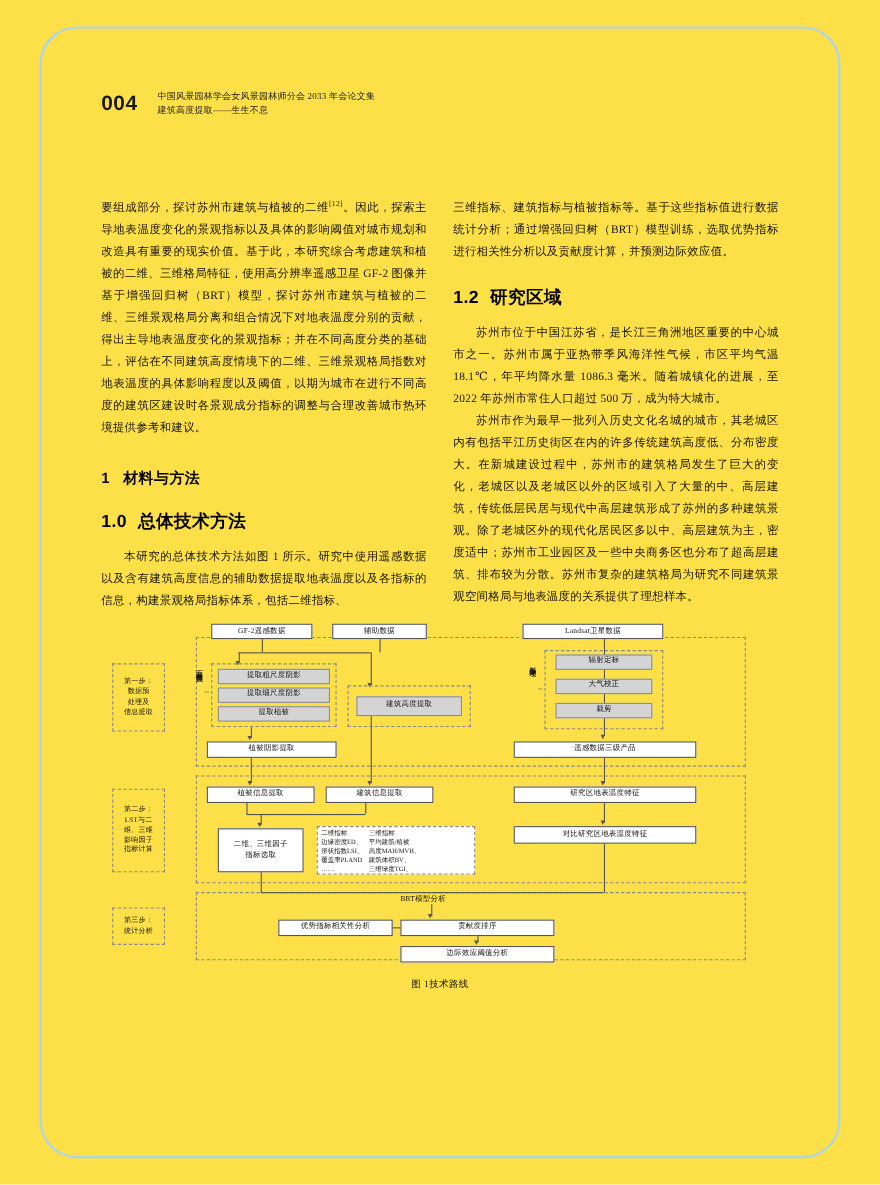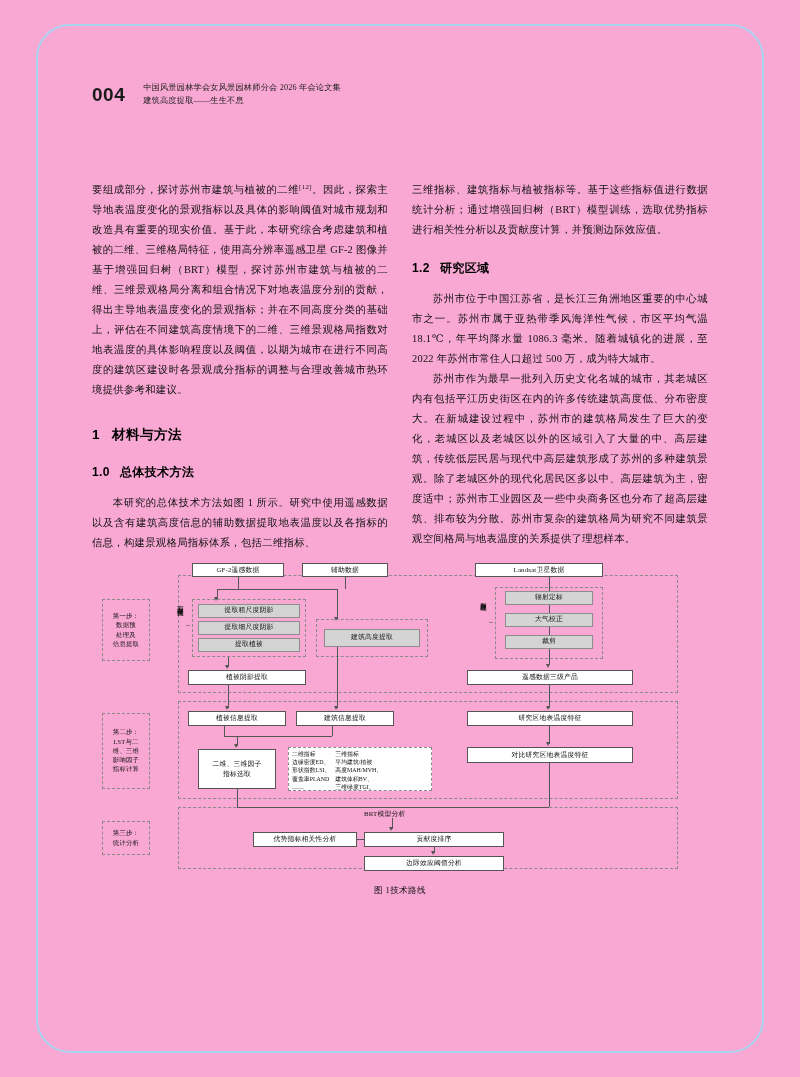--- a/index.html
+++ b/index.html
@@ -5,21 +5,21 @@
   * { box-sizing: border-box; }
   html, body {
     margin: 0; padding: 0;
     background: #ffffff;
     font-family: "Liberation Serif", "DejaVu Serif", serif;
   }
   #page {
     position: relative;
     width: 800px;
     height: 1077px;
-    background: #f9a8d4;
+    background: #fde047;
     overflow: hidden;
   }
   
   #frame {
     position: absolute;
     left: 36px; top: 24px;
     width: 728px; height: 1029px;
     border: 2px solid #a8d4f0;
     border-radius: 34px;
     pointer-events: none;
@@ -79,21 +79,21 @@
     font-weight: bold;
     font-size: 13.5px;
     margin: 26px 0 18px 0;
     color: #000;
     letter-spacing: 0.5px;
   }
   h2.sec .num { margin-right: 12px; }
   h3.subsec {
     font-family: "Liberation Sans", sans-serif;
     font-weight: bold;
-    font-size: 12px;
+    font-size: 16px;
     margin: 20px 0 12px 0;
     color: #000;
     letter-spacing: 0.4px;
   }
   h3.subsec .num { margin-right: 10px; }
 
   
   .figure {
     margin-top: 22px;
     width: 616px;
@@ -224,21 +224,21 @@
 
 <div id="page">
 
   <div id="frame"></div>
 
   <div id="content">
 
     <div class="runhead">
       <div class="folio">004</div>
       <div class="runhead-lines">
-        <div>中国风景园林学会女风景园林师分会 2026 年会论文集</div>
+        <div>中国风景园林学会女风景园林师分会 2033 年会论文集</div>
         <div>建筑高度提取——生生不息</div>
       </div>
     </div>
 
     <div class="columns">
 
       <div class="col">
         <p class="body"><span>要组成部分，探讨苏州市建筑与植被的二维</span><sup class="ref">[12]</sup><span>。因此，探索主导地表温度变化的景观指标以及具体的影响阈值对城市规划和改造具有重要的现实价值。基于此，本研究综合考虑建筑和植被的二维、三维格局特征，使用高分辨率遥感卫星 GF-2 图像并基于增强回归树（BRT）模型，探讨苏州市建筑与植被的二维、三维景观格局分离和组合情况下对地表温度分别的贡献，得出主导地表温度变化的景观指标；并在不同高度分类的基础上，评估在不同建筑高度情境下的二维、三维景观格局指数对地表温度的具体影响程度以及阈值，以期为城市在进行不同高度的建筑区建设时各景观成分指标的调整与合理改善城市热环境提供参考和建议。</span></p>
 
         <h2 class="sec">

